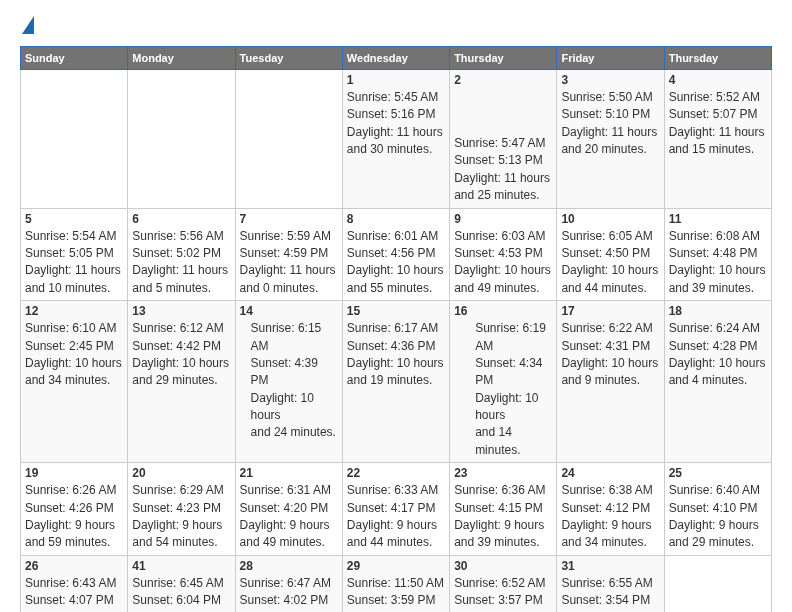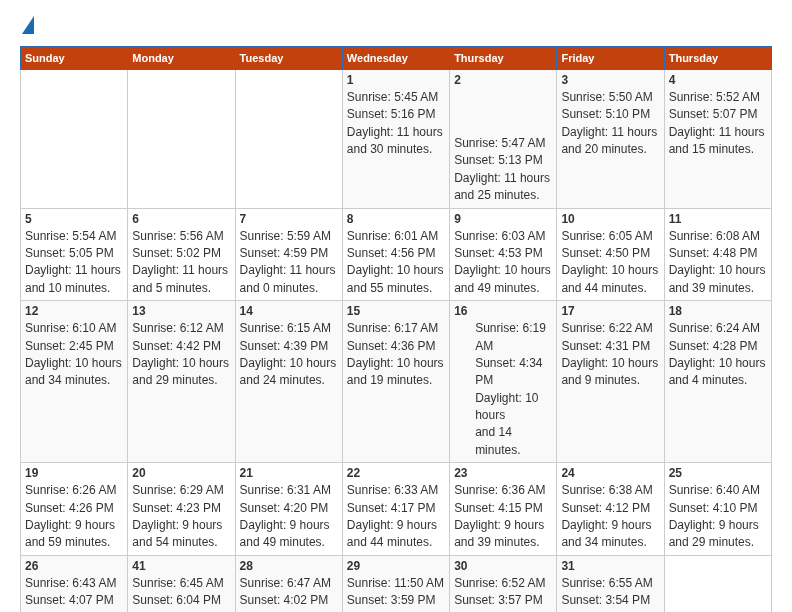--- a/index.html
+++ b/index.html
@@ -53,21 +53,21 @@
       font-size: 14px;
       font-weight: normal;
       color: #555;
     }
     .calendar {
       width: 100%;
       border-collapse: collapse;
       font-size: 9.5px;
     }
     .calendar th {
-      background: #c2410c;
+      background: #737373;
       color: white;
       padding: 5px 4px;
       text-align: left;
       font-size: 11px;
       font-weight: bold;
       border: 1px solid #2e6db4;
     }
     .calendar td {
       border: 1px solid #ccc;
       vertical-align: top;
@@ -225,21 +225,21 @@
           </td>
           <td>
             <span class="day-num">13</span>
             <div class="day-info" style="white-space: pre-line;">Sunrise: 6:12 AM
 Sunset: 4:42 PM
 Daylight: 10 hours
 and 29 minutes.</div>
           </td>
           <td>
             <span class="day-num">14</span>
-            <div class="day-info" style="white-space: pre-line;">Sunrise: 6:15 AM
+            <div class="day-info" style="white-space: pre-line; margin-left: 11px;">Sunrise: 6:15 AM
 Sunset: 4:39 PM
 Daylight: 10 hours
 and 24 minutes.</div>
           </td>
           <td>
             <span class="day-num">15</span>
             <div class="day-info" style="white-space: pre-line;">Sunrise: 6:17 AM
 Sunset: 4:36 PM
 Daylight: 10 hours
 and 19 minutes.</div>

